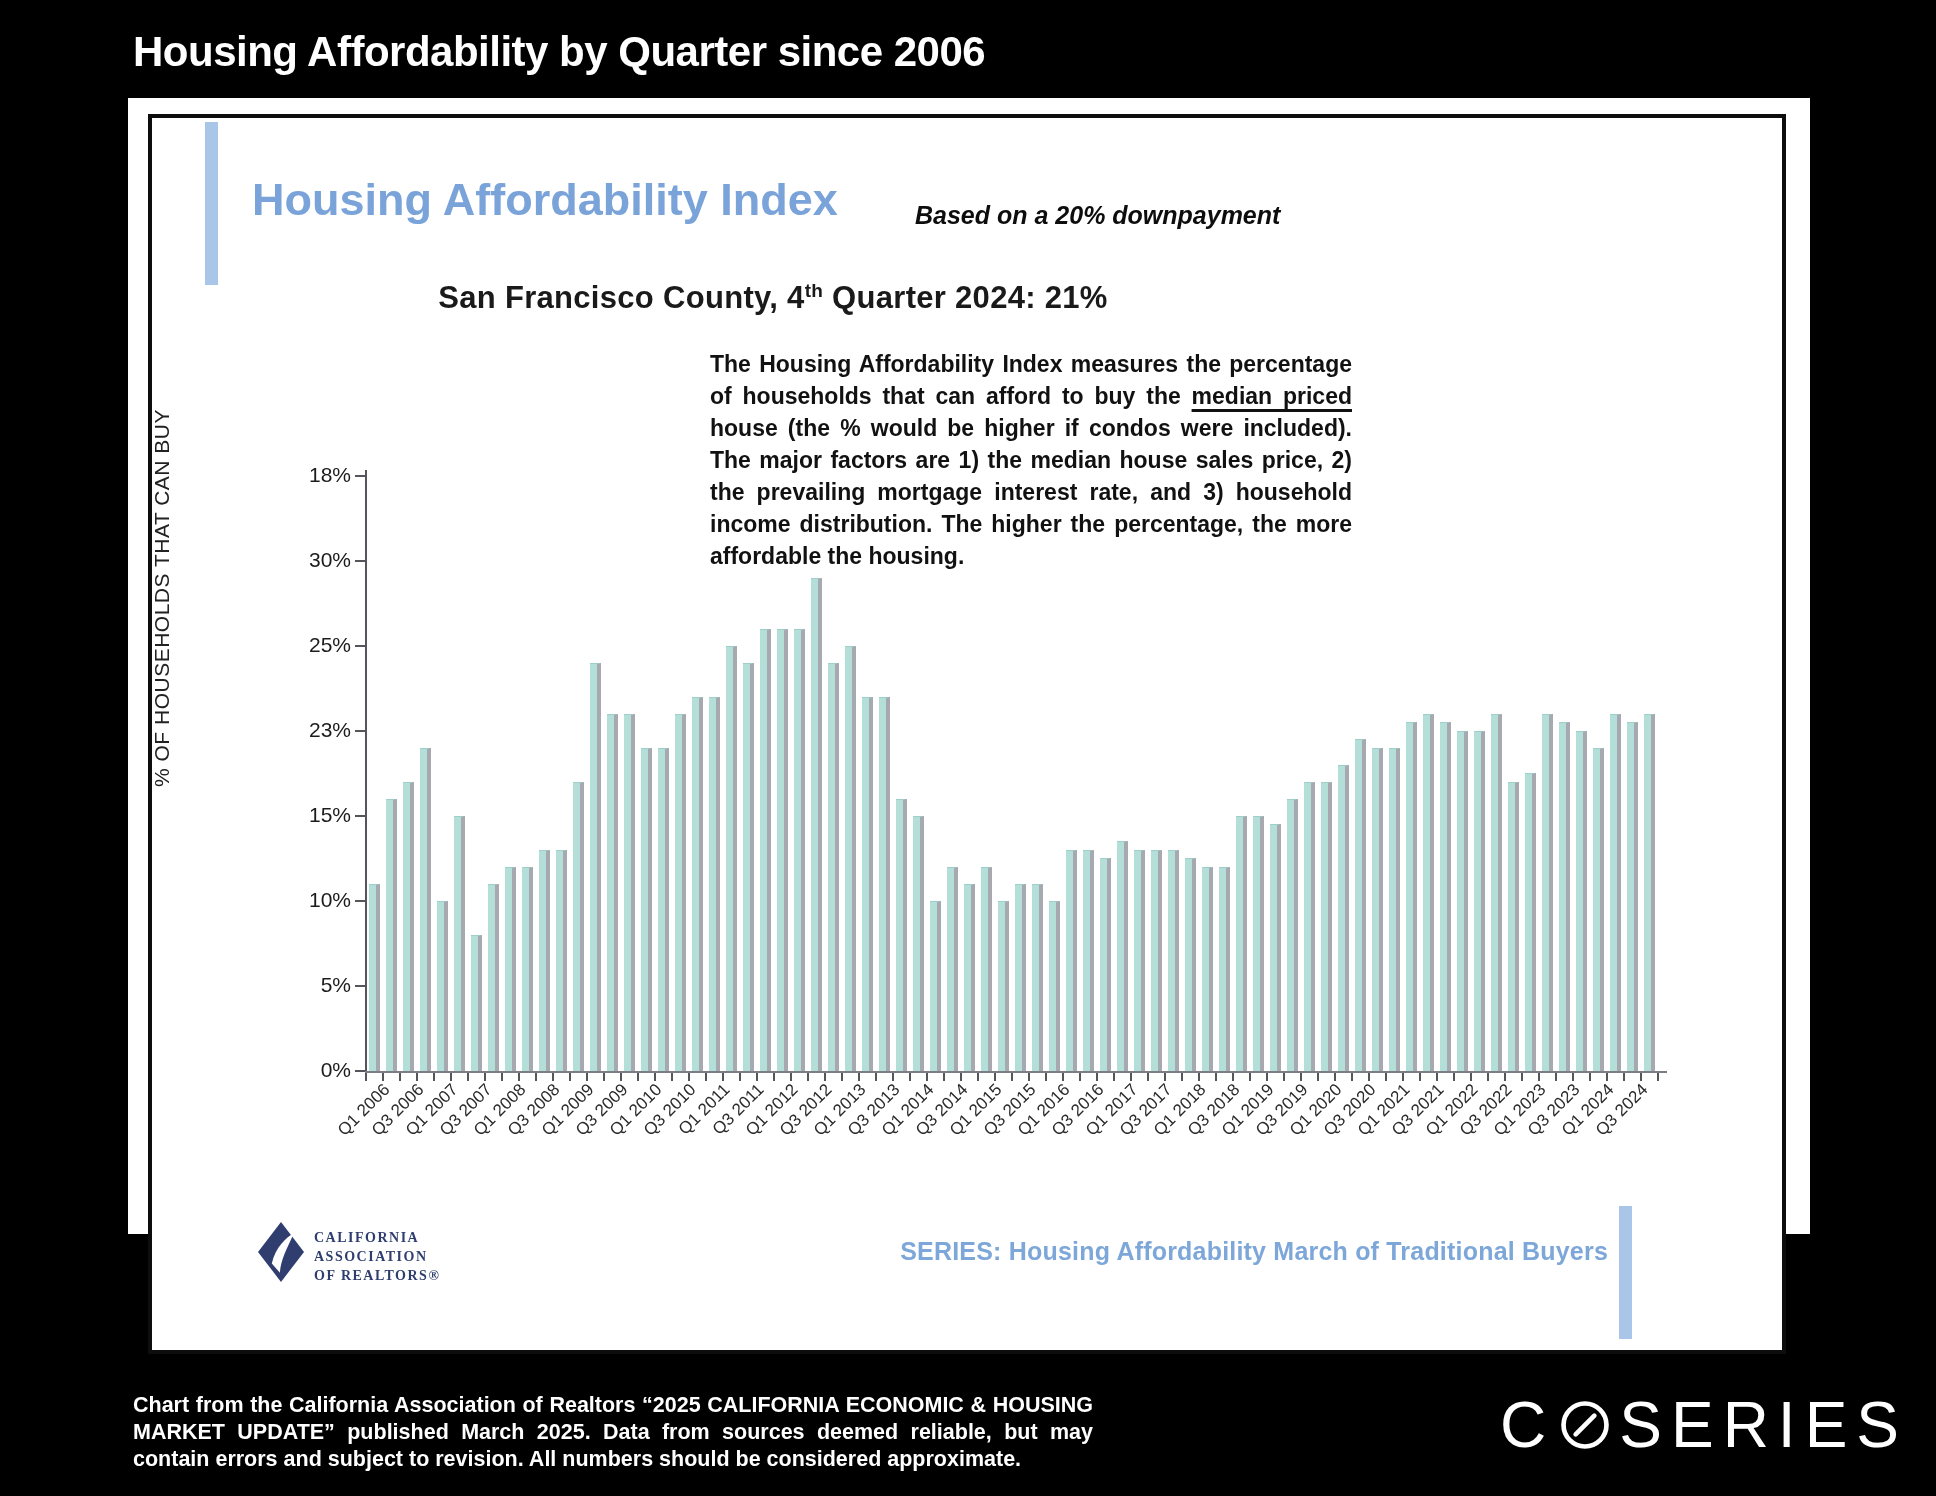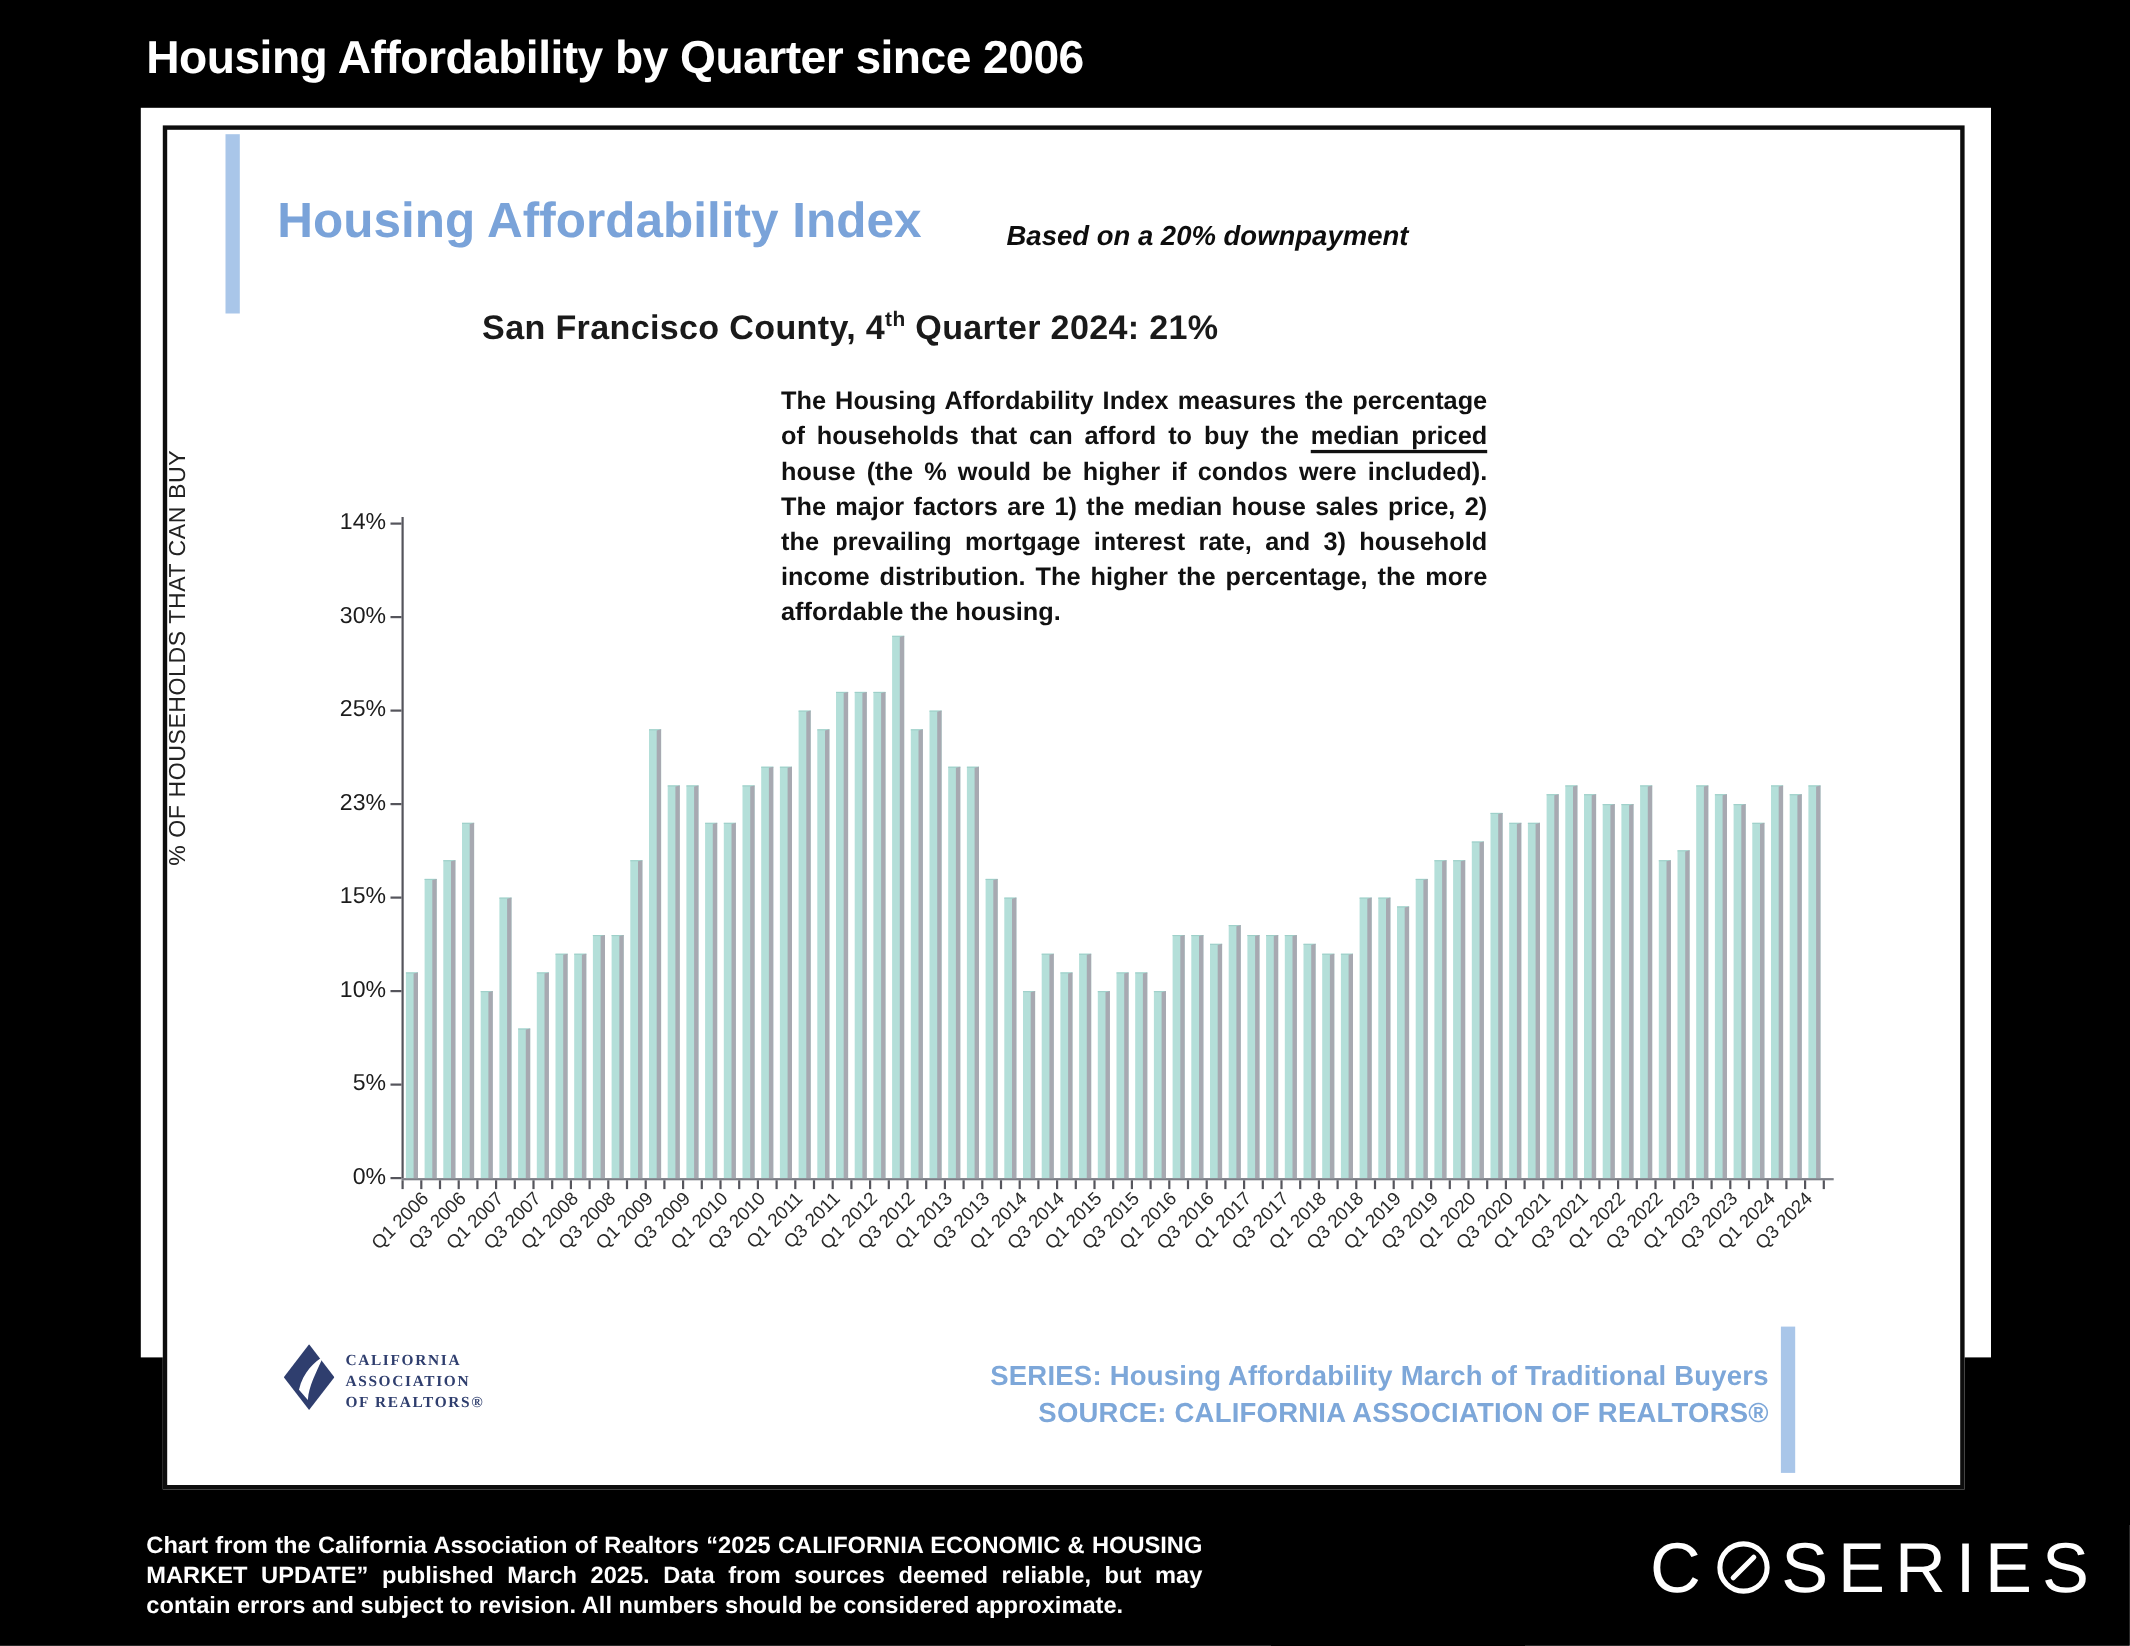--- a/index.html
+++ b/index.html
@@ -119,21 +119,21 @@
       <div class="ytick-label" style="left: 153px; top: 790px;">10%</div>
       <div class="ytick" style="left: 227px; top: 717px;"></div>
       <div class="ytick-label" style="left: 153px; top: 705px;">15%</div>
       <div class="ytick" style="left: 227px; top: 632px;"></div>
       <div class="ytick-label" style="left: 153px; top: 620px;">23%</div>
       <div class="ytick" style="left: 227px; top: 547px;"></div>
       <div class="ytick-label" style="left: 153px; top: 535px;">25%</div>
       <div class="ytick" style="left: 227px; top: 462px;"></div>
       <div class="ytick-label" style="left: 153px; top: 450px;">30%</div>
       <div class="ytick" style="left: 227px; top: 377px;"></div>
-      <div class="ytick-label" style="left: 153px; top: 365px;">14%</div>
+      <div class="ytick-label" style="left: 153px; top: 365px;">18%</div>
       <div class="bar" style="left: 241px; top: 786px; width: 11px; height: 187px;"></div>
       <div class="bar" style="left: 258px; top: 701px; width: 11px; height: 272px;"></div>
       <div class="bar" style="left: 275px; top: 684px; width: 11px; height: 289px;"></div>
       <div class="bar" style="left: 292px; top: 650px; width: 11px; height: 323px;"></div>
       <div class="bar" style="left: 309px; top: 803px; width: 11px; height: 170px;"></div>
       <div class="bar" style="left: 326px; top: 718px; width: 11px; height: 255px;"></div>
       <div class="bar" style="left: 343px; top: 837px; width: 11px; height: 136px;"></div>
       <div class="bar" style="left: 360px; top: 786px; width: 11px; height: 187px;"></div>
       <div class="bar" style="left: 377px; top: 769px; width: 11px; height: 204px;"></div>
       <div class="bar" style="left: 394px; top: 769px; width: 11px; height: 204px;"></div>
@@ -327,21 +327,20 @@
     </svg>
     <div class="car-text">
       <div>CALIFORNIA</div>
       <div>ASSOCIATION</div>
       <div>OF REALTORS®</div>
     </div>
   </div>
 
   <div class="series-block">
     <div>SERIES: Housing Affordability March of Traditional Buyers</div>
-    <div>SOURCE:  CALIFORNIA ASSOCIATION OF REALTORS®</div>
   </div>
 </div>
 
 <div class="disclaimer">Chart from the California Association of Realtors “2025 CALIFORNIA ECONOMIC &amp; HOUSING MARKET UPDATE” published March 2025. Data from sources deemed reliable, but may contain errors and subject to revision. All numbers should be considered approximate.</div>
 
 <div class="compass">
   <span>C</span>
   <svg class="o-icon" width="56" height="56" viewBox="0 0 60 60">
     <circle cx="30" cy="30" r="23" fill="none" stroke="#ffffff" stroke-width="5"></circle>
     <line x1="40" y1="20" x2="20" y2="40" stroke="#ffffff" stroke-width="5" stroke-linecap="round"></line>

